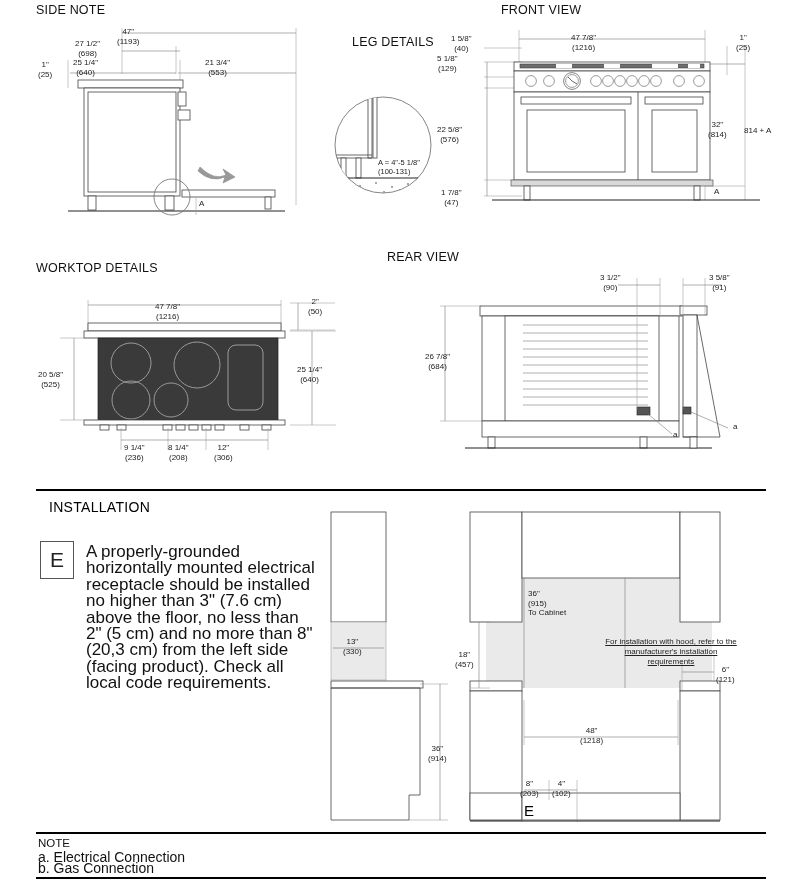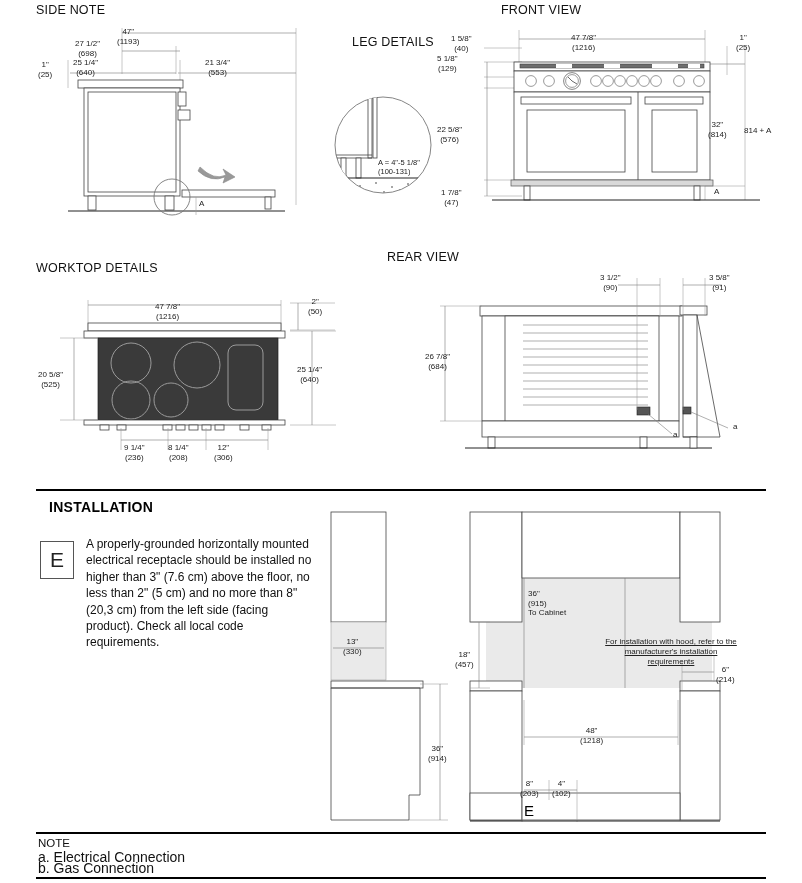--- a/index.html
+++ b/index.html
@@ -40,28 +40,28 @@
   .fillw { fill:#ffffff; stroke:#444; stroke-width:.8; }
   .fillgray { fill:#eaeaea; stroke:none; }
   .fillmid { fill:#d9d9d9; stroke:#555; stroke-width:.7; }
   .fillblk { fill:#3a3a3a; stroke:#222; stroke-width:.7; }
   .fillbar { fill:#6d6d6d; stroke:#3d3d3d; stroke-width:.6; }
   .circ { fill:none; stroke:#9a9a9a; stroke-width:1; }
   .circd { fill:none; stroke:#777; stroke-width:.9; }
 
   .hr { position:absolute; background:#000; }
 
-  .install-head { position:absolute; font-size:14px; font-weight:bold; letter-spacing:.3px;padding-left:11px; }
+  .install-head { position:absolute; font-size:14px; font-weight:normal; letter-spacing:.3px;padding-left:11px; }
   .e-box {
     position:absolute; width:34px; height:38px;
     border:1.2px solid #555; display:flex; align-items:center; justify-content:center;
     font-size:21px; color:#222; background:#fff;
   }
   .install-p {
-    position:absolute; width:232px; font-size:12px; line-height:16.4px; color:#111;
+    position:absolute; width:232px; font-size:17px; line-height:16.4px; color:#111;margin-top:8px;
   }
   .note-head { position:absolute; font-size:11.5px; color:#111; }
   .note-line { position:absolute; font-size:14px; line-height:10.5px; color:#111; }
   .e-glyph { position:absolute; font-size:15px; color:#000; }
   .dimtxt-sm { position:absolute; font-size:7.5px; line-height:9px; text-align:center; color:#222; white-space:nowrap;}
   .lbl-a { position:absolute; font-size:8px; color:#222; }
 </style>
 </head>
 <body>
 
@@ -446,21 +446,21 @@
     <span>36"</span><span class="u">(914)</span>
   </div>
   <div class="dim l" style="left:528px; top:589px;">
     <span>36"</span><span class="u">(915)</span><span class="u">To Cabinet</span>
   </div>
   <div class="dim" style="left:455px; top:650px;">
     <span>18"</span><span class="u">(457)</span>
   </div>
   <div class="dim" style="left:601px; top:637px; width:140px; white-space:normal; line-height:10px;text-decoration:underline;">For installation with hood, refer to the manufacturer's installation requirements</div>
   <div class="dim" style="left:716px; top:665px;">
-    <span>6"</span><span class="u">(214)</span>
+    <span>6"</span><span class="u">(121)</span>
   </div>
   <div class="dim" style="left:580px; top:726px;">
     <span>48"</span><span class="u">(1218)</span>
   </div>
   <div class="dim" style="left:520px; top:779px;">
     <span>8"</span><span class="u">(203)</span>
   </div>
   <div class="dim" style="left:552px; top:779px;">
     <span>4"</span><span class="u">(102)</span>
   </div>

